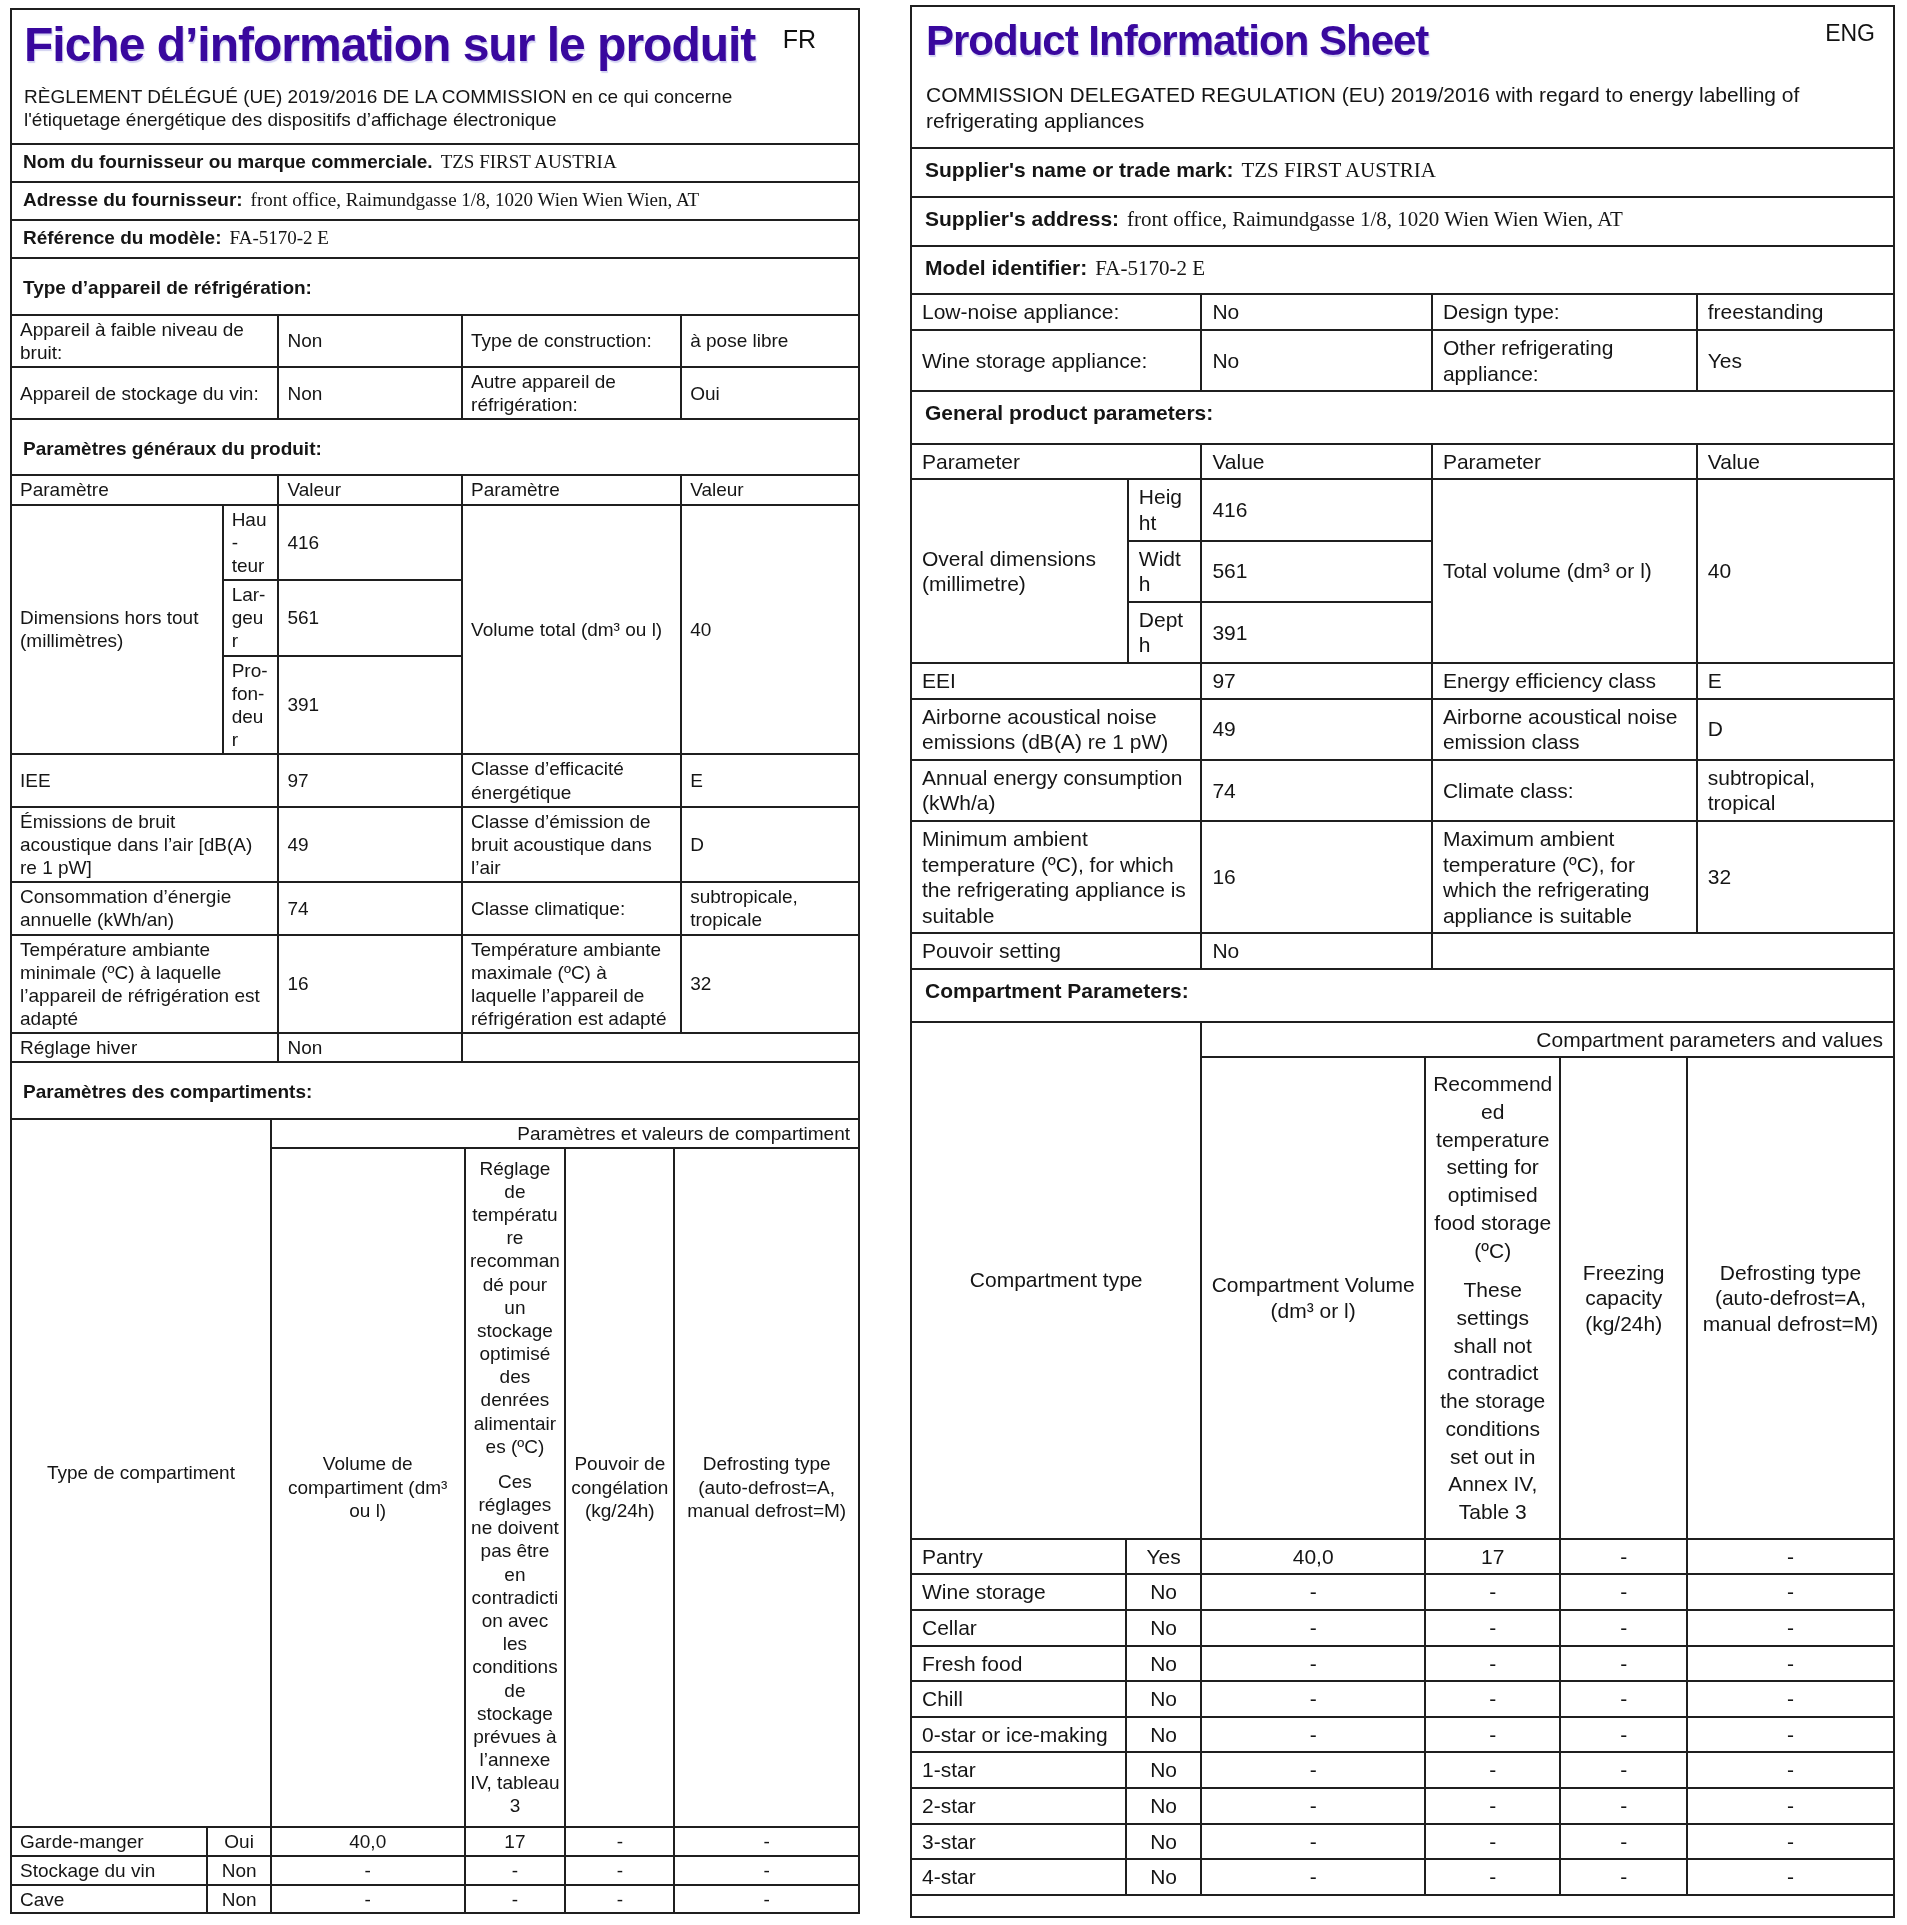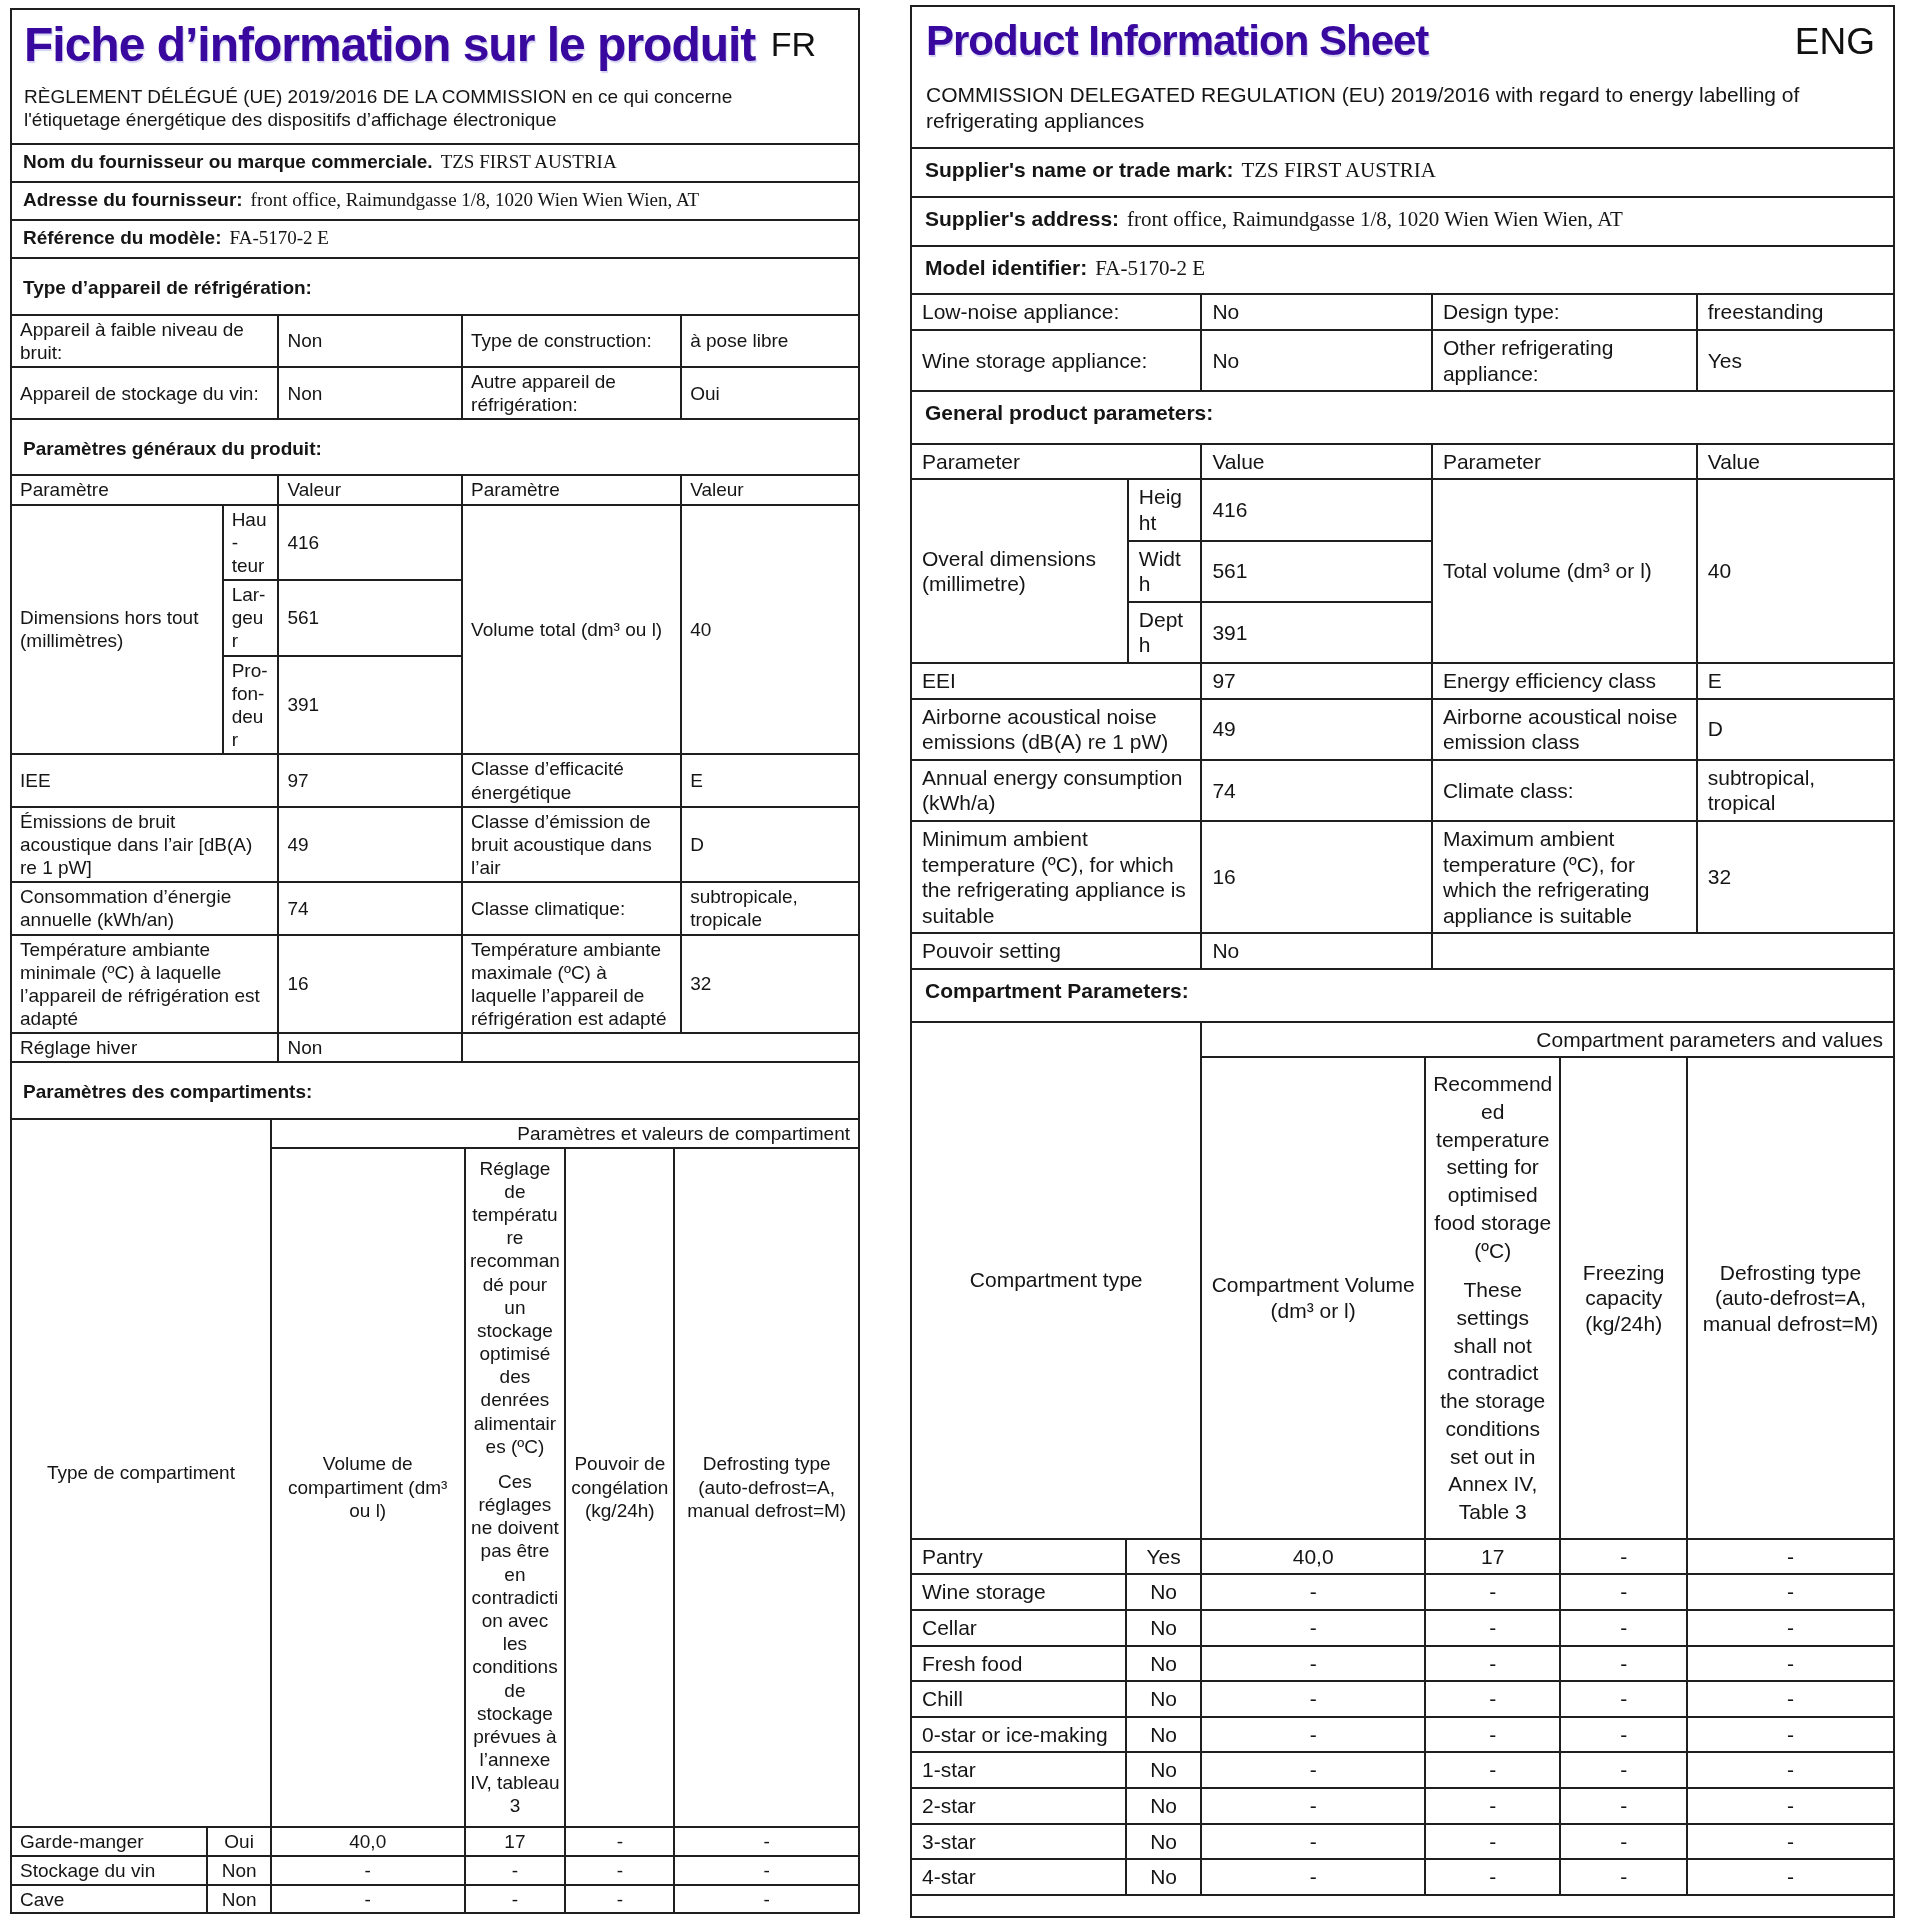--- a/index.html
+++ b/index.html
@@ -18,22 +18,22 @@
   .block { border-bottom:2px solid #1f1f1f; }
   .sheet > :last-child { border-bottom:none; }
 
   .title-block { position:relative; }
   .sheet-fr .title-block { padding:6px 12px 12px; }
   .sheet-en .title-block { padding:8px 14px 14px; }
   .title { font-weight:bold; color:#39089e; text-shadow:1px 2px 1px rgba(130,130,215,0.35); }
   .sheet-fr .title { font-size:48px; letter-spacing:-1px; }
   .sheet-en .title { font-size:42px; letter-spacing:-1px; }
   .lang-tag { position:absolute; font-weight:normal; color:#111; }
-  .sheet-fr .lang-tag { top:14px; right:42px; font-size:34px; }
-  .sheet-en .lang-tag { top:12px; right:18px; font-size:37px; }
+  .sheet-fr .lang-tag { top:14px; right:42px; font-size:25px; }
+  .sheet-en .lang-tag { top:12px; right:18px; font-size:23px; }
   .sheet-fr .regulation { margin-top:10px; max-width:800px; }
   .sheet-en .regulation { margin-top:16px; max-width:950px; }
 
   .kv b { font-weight:bold; }
   .kv .kv-val { margin-left:8px;font-family:Liberation Serif, serif; }
   .sheet-fr .kv { padding:5px 11px 8px; }
   .sheet-en .kv { padding:8px 13px 12px; }
 
   .sect { font-weight:bold; }
   .sheet-fr .sect { padding:17px 11px 14px; }

